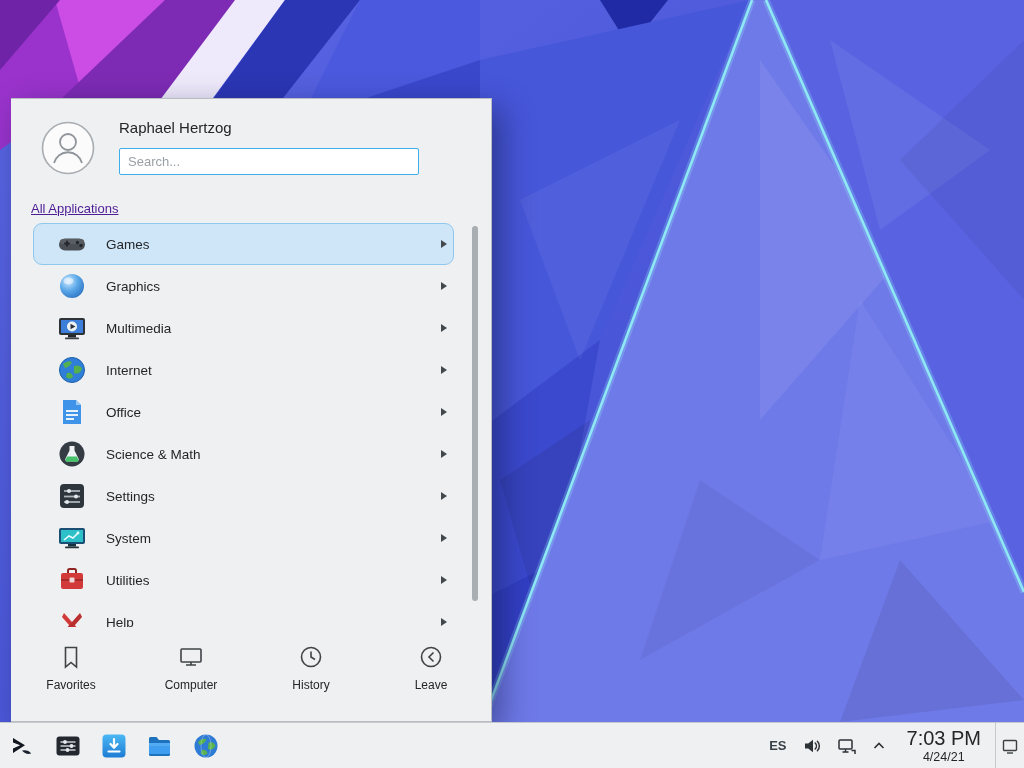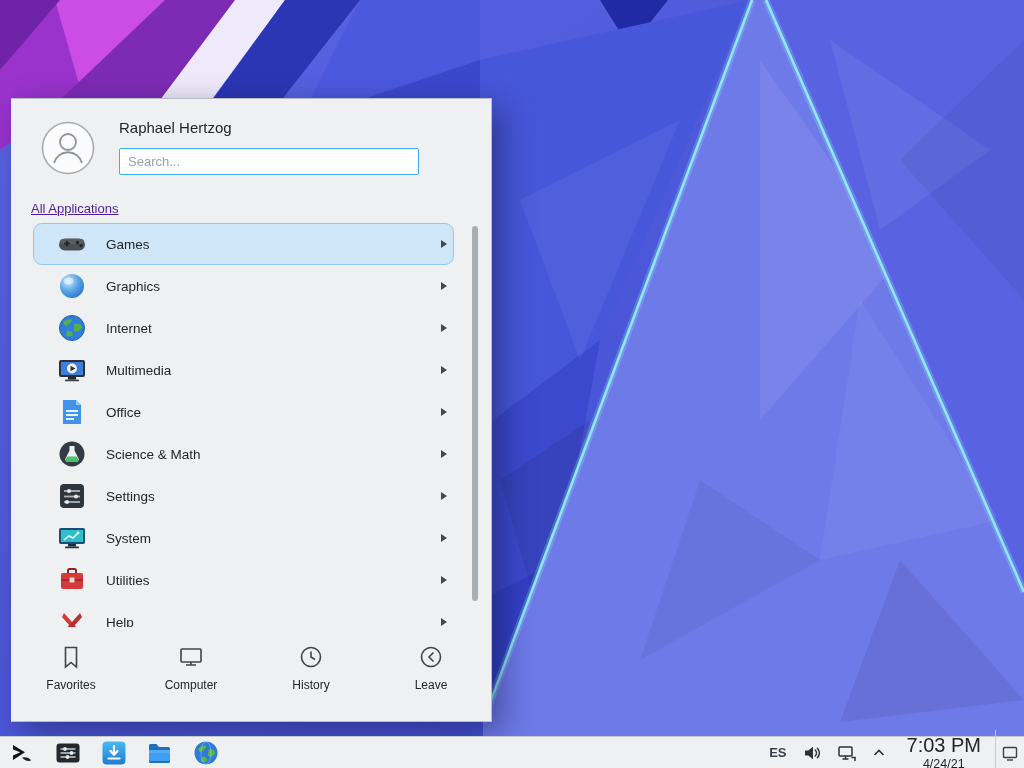--- a/index.html
+++ b/index.html
@@ -31,21 +31,21 @@
              border-bottom:4.5px solid transparent;margin-right:6px;}
   .scroll-thumb{position:absolute;right:13px;top:127px;width:6px;height:375px;border-radius:3px;background:#a9aeb3;}
 
   .tab-bar{flex:none;height:94px;display:flex;}
   .tab{flex:1;display:flex;flex-direction:column;align-items:center;padding-top:17px;position:relative;}
   .tab.active::before{content:"";position:absolute;top:0;left:7px;right:7px;height:3px;background:#3daee9;}
   .tab-icon svg{width:26px;height:26px;display:block;stroke:#3f4447;fill:none;stroke-width:1.6;}
   .tab-label{margin-top:8px;font-size:12px;color:#232629;}
 
   
-  .taskbar{position:absolute;left:0;bottom:0;width:1024px;height:32px;background:#eff0f1;
+  .taskbar{position:absolute;left:0;bottom:0;width:1024px;height:46px;background:#eff0f1;
            border-top:1px solid #c6c9cb;box-sizing:border-box;display:flex;align-items:center;
            padding-left:8px;z-index:6;}
   .task-left{display:flex;align-items:center;gap:18px;}
   .task-app{width:28px;height:28px;}
   .task-app svg{width:28px;height:28px;display:block;}
   .spacer{flex:1;}
   .tray{display:flex;align-items:center;gap:15px;margin-right:8px;}
   .kb-layout{font-size:13px;font-weight:bold;color:#384148;}
   .tray-icon svg{display:block;}
   .clock{text-align:center;color:#232629;line-height:1.15;margin:0 6px;}
@@ -149,43 +149,43 @@
               <ellipse cx="12.5" cy="11" rx="5" ry="3.4" fill="#ffffff" opacity=".5"></ellipse>
             </svg>
         </span>
         <span class="cat-label">Graphics</span>
         <span class="cat-arrow"></span>
       </div>
 
       <div class="cat-row">
         <span class="cat-icon">
           <svg viewBox="0 0 32 32">
-              <circle cx="16" cy="16" r="12.5" fill="#2f7fd8"></circle>
-              <path d="M7 10 Q12 6 16 8 Q14 13 9 14 Z" fill="#54b04c"></path>
-              <path d="M18 12 Q24 10 26 15 Q23 21 18 19 Z" fill="#54b04c"></path>
-              <path d="M11 19 Q16 18 17 23 Q13 26 10 23 Z" fill="#54b04c"></path>
-              <circle cx="16" cy="16" r="12.5" fill="none" stroke="#1c5ea8"></circle>
-            </svg>
-        </span>
-        <span class="cat-label">Internet</span>
-        <span class="cat-arrow"></span>
-      </div>
-
-      <div class="cat-row">
-        <span class="cat-icon">
-          <svg viewBox="0 0 32 32">
               <rect x="3" y="6" width="26" height="17" rx="2" fill="#2c3238"></rect>
               <rect x="5" y="8" width="22" height="13" fill="#3d7fd8"></rect>
               <circle cx="16" cy="14.5" r="5" fill="#eef2f5"></circle>
               <path d="M14.5 11.8 L19.5 14.5 L14.5 17.2 Z" fill="#2c3238"></path>
               <rect x="12" y="23" width="8" height="2.5" fill="#23272c"></rect>
               <rect x="9" y="25.5" width="14" height="1.8" rx=".9" fill="#3a4046"></rect>
             </svg>
         </span>
         <span class="cat-label">Multimedia</span>
+        <span class="cat-arrow"></span>
+      </div>
+
+      <div class="cat-row">
+        <span class="cat-icon">
+          <svg viewBox="0 0 32 32">
+              <circle cx="16" cy="16" r="12.5" fill="#2f7fd8"></circle>
+              <path d="M7 10 Q12 6 16 8 Q14 13 9 14 Z" fill="#54b04c"></path>
+              <path d="M18 12 Q24 10 26 15 Q23 21 18 19 Z" fill="#54b04c"></path>
+              <path d="M11 19 Q16 18 17 23 Q13 26 10 23 Z" fill="#54b04c"></path>
+              <circle cx="16" cy="16" r="12.5" fill="none" stroke="#1c5ea8"></circle>
+            </svg>
+        </span>
+        <span class="cat-label">Internet</span>
         <span class="cat-arrow"></span>
       </div>
 
       <div class="cat-row">
         <span class="cat-icon">
           <svg viewBox="0 0 32 32">
               <path d="M7 4 h13 l5 5 v19 h-18 z" fill="#3f93e8"></path>
               <path d="M20 4 l5 5 h-5 z" fill="#9cc9f4"></path>
               <rect x="10" y="14" width="12" height="2" fill="#e8f2fc"></rect>
               <rect x="10" y="18" width="12" height="2" fill="#e8f2fc"></rect>

